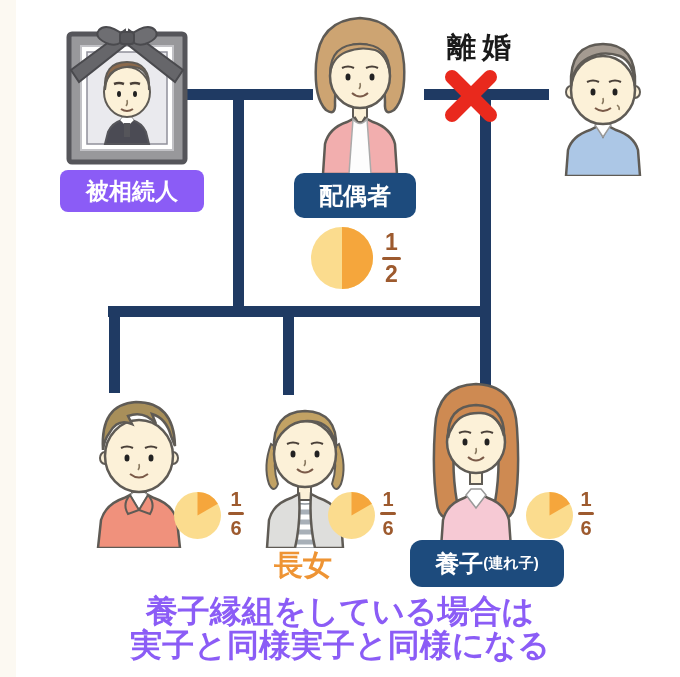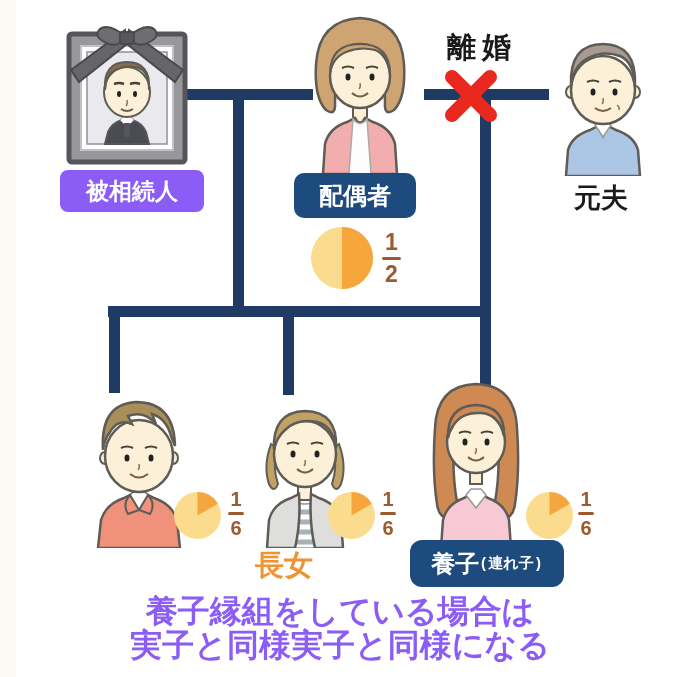--- a/index.html
+++ b/index.html
@@ -5,21 +5,21 @@
   html,body{margin:0;padding:0;background:#fff;}
   body{font-family:"Liberation Sans",sans-serif;}
   .stage{position:relative;width:680px;height:677px;background:#fff;overflow:hidden;}
   .edge-strip{position:absolute;left:0;top:0;width:16px;height:677px;background:#FCF9F2;}
   
   .line{position:absolute;background:#1F3A63;}
   
   .tag{position:absolute;display:flex;align-items:center;justify-content:center;
        color:#fff;font-weight:bold;box-sizing:border-box;}
   .tag-black{background:#8b5cf6;border-radius:8px;font-size:23px;}
-  .tag-navy{background:#1D4B7D;border-radius:10px;font-size:24px;font-family:Liberation Mono, monospace;}
+  .tag-navy{background:#1D4B7D;border-radius:10px;font-size:24px;}
   .name-plain{position:absolute;color:#1A1A1A;font-weight:800;text-align:center;}
   .name-orange{position:absolute;color:#EE9434;font-weight:800;text-align:center;font-size:29px;}
   .divorce-word{position:absolute;color:#1A1A1A;font-weight:800;font-size:29px;letter-spacing:6px;text-align:center;}
   
   .fraction{position:absolute;display:flex;flex-direction:column;align-items:center;
             color:#9D5A2E;font-weight:800;line-height:1;}
   .fraction .bar{height:3px;background:#9D5A2E;border-radius:2px;margin:3px 0;}
   .frac-lg{font-size:23px;}
   .frac-lg .bar{width:19px;}
   .frac-sm{font-size:20px;}
@@ -113,23 +113,20 @@
     <ellipse cx="57" cy="66" rx="32" ry="34" fill="#FCF1D8" stroke="#5F5B55" stroke-width="2.5"></ellipse>
     <path d="M25,62 Q23,20 57,20 Q91,20 89,62 Q88,38 74,32 Q57,26 42,34 Q27,42 25,62 Z" fill="#A59B91" stroke="#5F5B55" stroke-width="2.5"></path>
     <ellipse cx="47" cy="68" rx="2.5" ry="3.5" fill="#222222"></ellipse>
     <ellipse cx="69" cy="68" rx="2.5" ry="3.5" fill="#222222"></ellipse>
     <path d="M41,58 Q47,55 53,58" stroke="#4A4038" stroke-width="2" fill="none"></path>
     <path d="M63,58 Q69,55 75,58" stroke="#4A4038" stroke-width="2" fill="none"></path>
     <path d="M57,74 q1,4 -1,6" stroke="#8A7A60" stroke-width="1.5" fill="none"></path>
     <path d="M49,84 Q57,90 65,84" stroke="#7A5A48" stroke-width="2" fill="none"></path>
     <path d="M71,81 q3,2 2,5" stroke="#8A7A60" stroke-width="1.5" fill="none"></path>
   </svg>
-  <div class="name-plain" style="left:556px;top:180px;width:90px;font-size:27px;">
-    <span>元夫</span>
-  </div>
 
   <svg class="svg-abs" style="left:70px;top:380px;" width="138" height="168" viewBox="0 0 138 168">
     <rect x="62" y="104" width="14" height="16" fill="#FCF1D8" stroke="#5F5B55" stroke-width="2"></rect>
     <path d="M28,168 L31,140 Q36,124 54,118 L62,114 L69,126 L76,114 L84,118 Q102,124 107,140 L110,168 Z" fill="#F0917C" stroke="#5F5B55" stroke-width="2.5"></path>
     <path d="M60,115 L69,130 L78,115 L73,111 L65,111 Z" fill="#FFFFFF" stroke="#999999" stroke-width="1.5"></path>
     <path d="M60,115 L69,130 L58,134 Q52,124 60,115 Z" fill="#F0917C" stroke="#5F5B55" stroke-width="2"></path>
     <path d="M78,115 L69,130 L80,134 Q86,124 78,115 Z" fill="#F0917C" stroke="#5F5B55" stroke-width="2"></path>
     <ellipse cx="35" cy="78" rx="5" ry="6" fill="#FCF1D8" stroke="#5F5B55" stroke-width="2"></ellipse>
     <ellipse cx="103" cy="78" rx="5" ry="6" fill="#FCF1D8" stroke="#5F5B55" stroke-width="2"></ellipse>
     <ellipse cx="69" cy="76" rx="34" ry="36" fill="#FCF1D8" stroke="#5F5B55" stroke-width="2.5"></ellipse>
@@ -161,21 +158,21 @@
     <path d="M102,162 L100,134 Q96,118 78,112 L70,108 Q68,136 74,162 Z" fill="#DEDEDC" stroke="#5F5B55" stroke-width="2.5"></path>
     <ellipse cx="64" cy="68" rx="31" ry="33" fill="#FCF1D8" stroke="#5F5B55" stroke-width="2.5"></ellipse>
     <path d="M33,64 Q31,26 64,25 Q97,26 95,62 Q92,40 76,36 Q56,32 44,44 Q35,52 33,64 Z" fill="#C2A264" stroke="#5F5B55" stroke-width="2.5"></path>
     <ellipse cx="52" cy="68" rx="2.5" ry="3.5" fill="#222222"></ellipse>
     <ellipse cx="76" cy="68" rx="2.5" ry="3.5" fill="#222222"></ellipse>
     <path d="M46,58 Q52,55 58,58" stroke="#4A4038" stroke-width="2" fill="none"></path>
     <path d="M70,58 Q76,55 82,58" stroke="#4A4038" stroke-width="2" fill="none"></path>
     <path d="M64,74 q1,4 -1,6" stroke="#8A7A60" stroke-width="1.5" fill="none"></path>
     <path d="M56,83 Q64,90 72,83" stroke="#7A5A48" stroke-width="2" fill="none"></path>
   </svg>
-  <div class="name-orange" style="left:239px;top:546px;width:90px;text-align:center;">
+  <div class="name-orange" style="left:258px;top:546px;width:90px;text-align:center;">
     <span>長女</span>
   </div>
   <svg class="svg-abs" style="left:328px;top:492px;" width="47" height="47" viewBox="0 0 47 47">
     <circle cx="23.5" cy="23.5" r="23.5" fill="#FBDC8E"></circle>
     <path d="M23.5,23.5 L23.5,0 A23.5,23.5 0 0 1 43.85,11.75 Z" fill="#F5A63C"></path>
   </svg>
   <div class="fraction frac-sm" style="left:380px;top:489px;">
     <span>1</span>
     <span class="bar"></span>
     <span>6</span>

